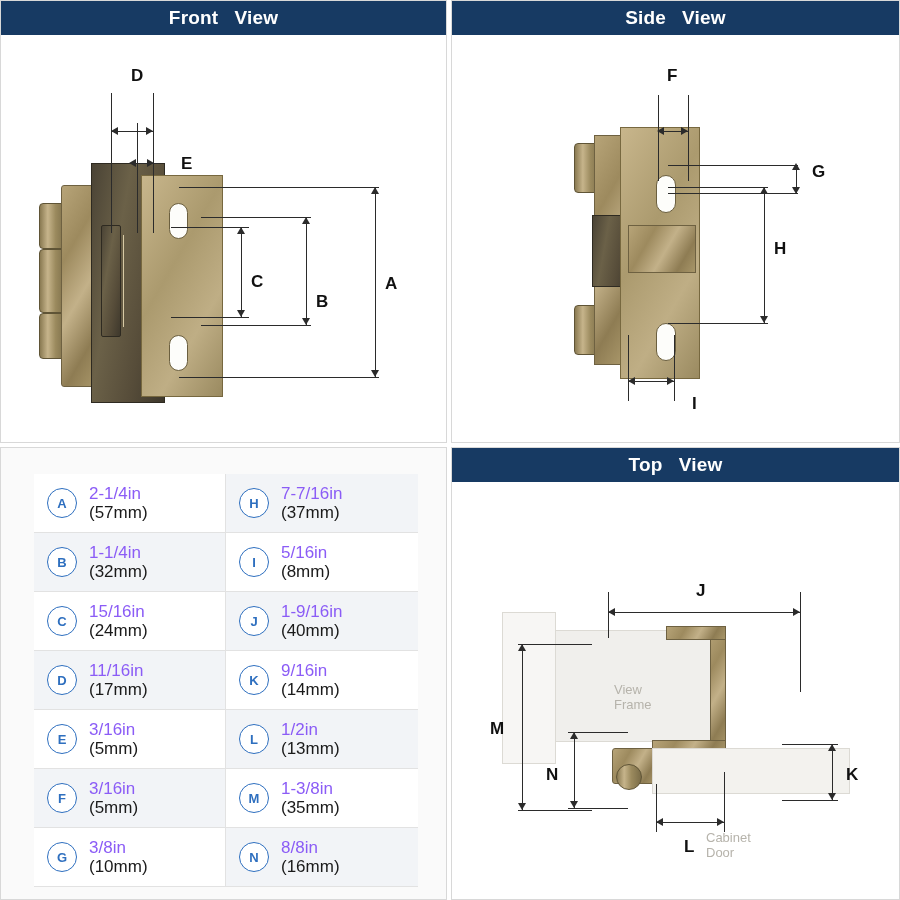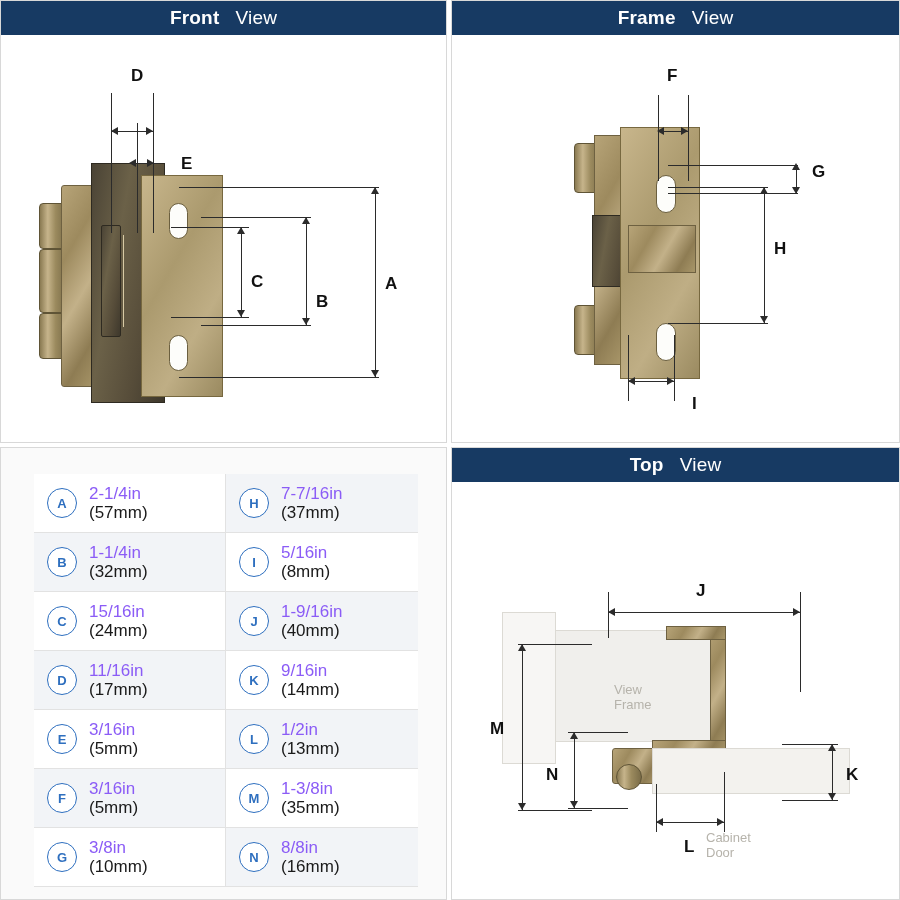--- a/index.html
+++ b/index.html
@@ -33,21 +33,21 @@
     height: 34px;
     background: #173a63;
     color: #ffffff;
     display: flex;
     align-items: center;
     justify-content: center;
     font-size: 19px;
     letter-spacing: .2px;
   }
   .panel-header b { font-weight: bold; }
-  .panel-header span.light { font-weight: normal; margin-left: 16px; }
+  .panel-header span.light { font-weight: bold; margin-left: 16px; }
 
   .panel-body { position: relative; width: 100%; height: calc(100% - 34px); }
   .panel-table .panel-body { height: 100%; }
 
   
   .lbl {
     position: absolute;
     font-size: 17px;
     font-weight: bold;
     color: #111;
@@ -205,21 +205,21 @@
       <div class="hline" style="left:130px; top:128px; width:28px;"></div>
       <div class="ar ar-left" style="left:128px; top:124px;"></div>
       <div class="ar ar-right" style="left:146px; top:124px;"></div>
       <div class="lbl" style="left:180px; top:120px;">E</div>
 
     </div>
   </div>
 
   <div class="panel panel-side">
     <div class="panel-header">
-      <b>Frame</b>
+      <b>Side</b>
       <span class="light">View</span>
     </div>
     <div class="panel-body">
 
       <div class="art">
 
         <div class="knuckle" style="left:122px; top:108px; width:26px; height:48px;"></div>
         <div class="knuckle" style="left:122px; top:270px; width:26px; height:48px;"></div>
         <div class="plate-brass" style="left:142px; top:100px; width:26px; height:228px;"></div>
 

